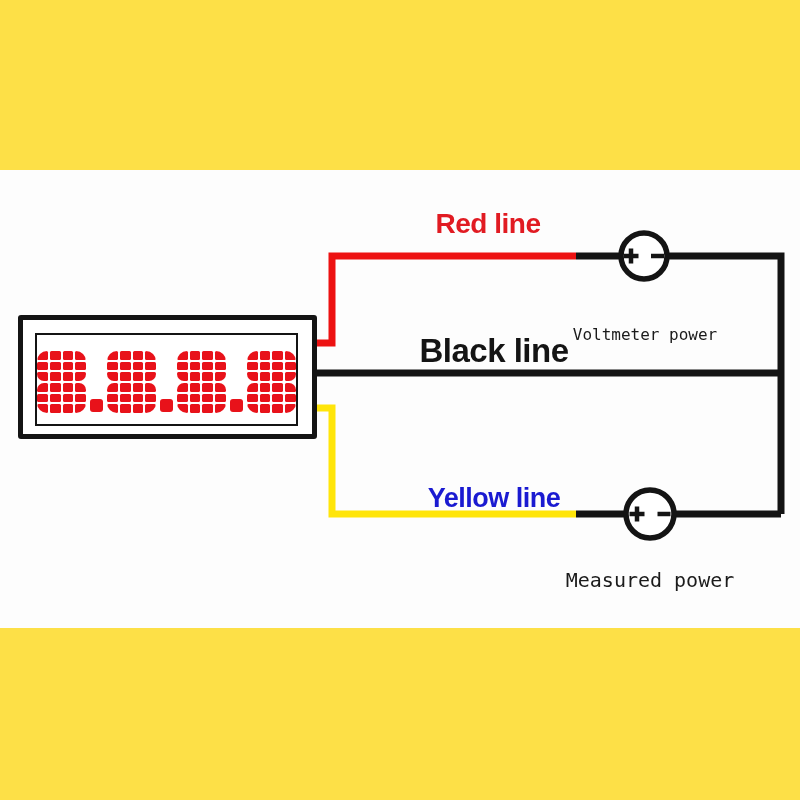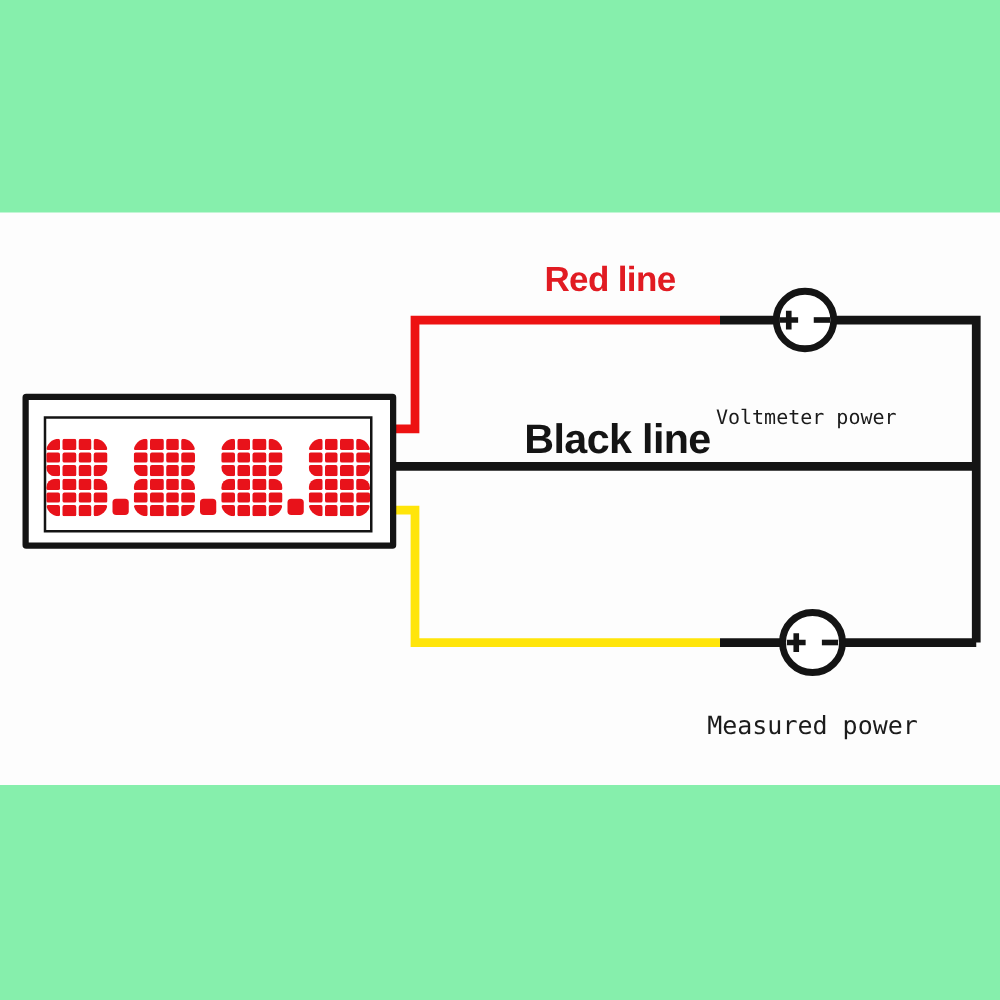--- a/index.html
+++ b/index.html
@@ -11,21 +11,21 @@
     --label-blue: #1a1ad1;
     --label-black: #141414;
   }
   html, body { margin: 0; padding: 0; }
   body {
     width: 800px; height: 800px;
     background: #ffffff;
     font-family: "Liberation Sans", sans-serif;
     overflow: hidden;
   }
-  .stage { position: relative; width: 800px; height: 800px; background: #86efac; }
+  .stage { position: relative; width: 800px; height: 800px; background: #fde047; }
 
   
   .photo-band {
     position: absolute; left: 0; top: 170px; width: 800px; height: 458px;
     background: #fdfdfd;
   }
 
   svg.wiring { position: absolute; left: 0; top: 0; width: 800px; height: 800px; }
   .w   { fill: none; stroke-width: 7; stroke-linecap: butt; stroke-linejoin: miter; }
   .red { stroke: var(--wire-red); }
@@ -238,19 +238,20 @@
             <div class="cell"></div>
             <div class="cell"></div>
             <div class="cell"></div>
           </div>
         </div>
       </div>
   </div>
 
   <div class="lbl lbl-red">Red line</div>
   <div class="lbl lbl-black">Black line</div>
+  <div class="lbl lbl-yellow">Yellow line</div>
 
   <div class="lbl lbl-vp">
     <div>Voltmeter power</div>
   </div>
   <div class="lbl lbl-mp">Measured power</div>
 
 </div>
 
 </body></html>

